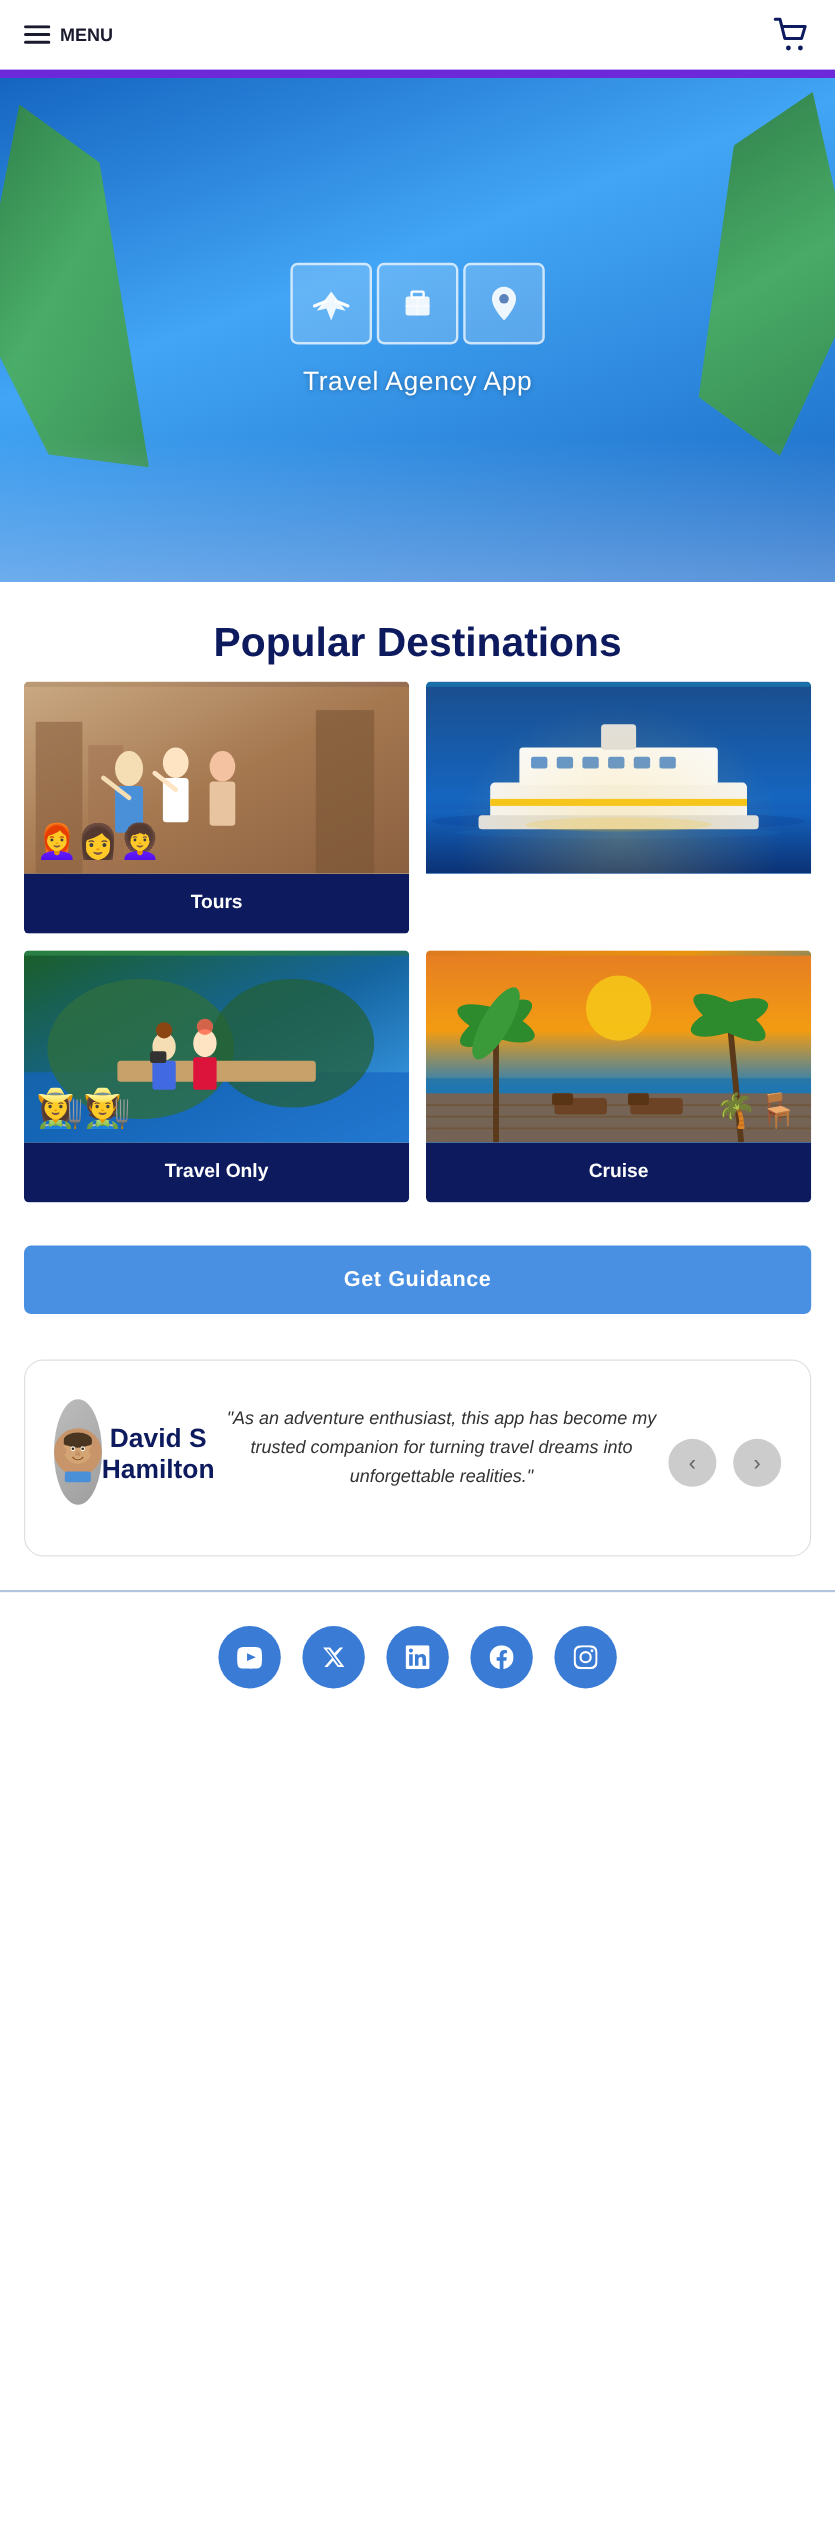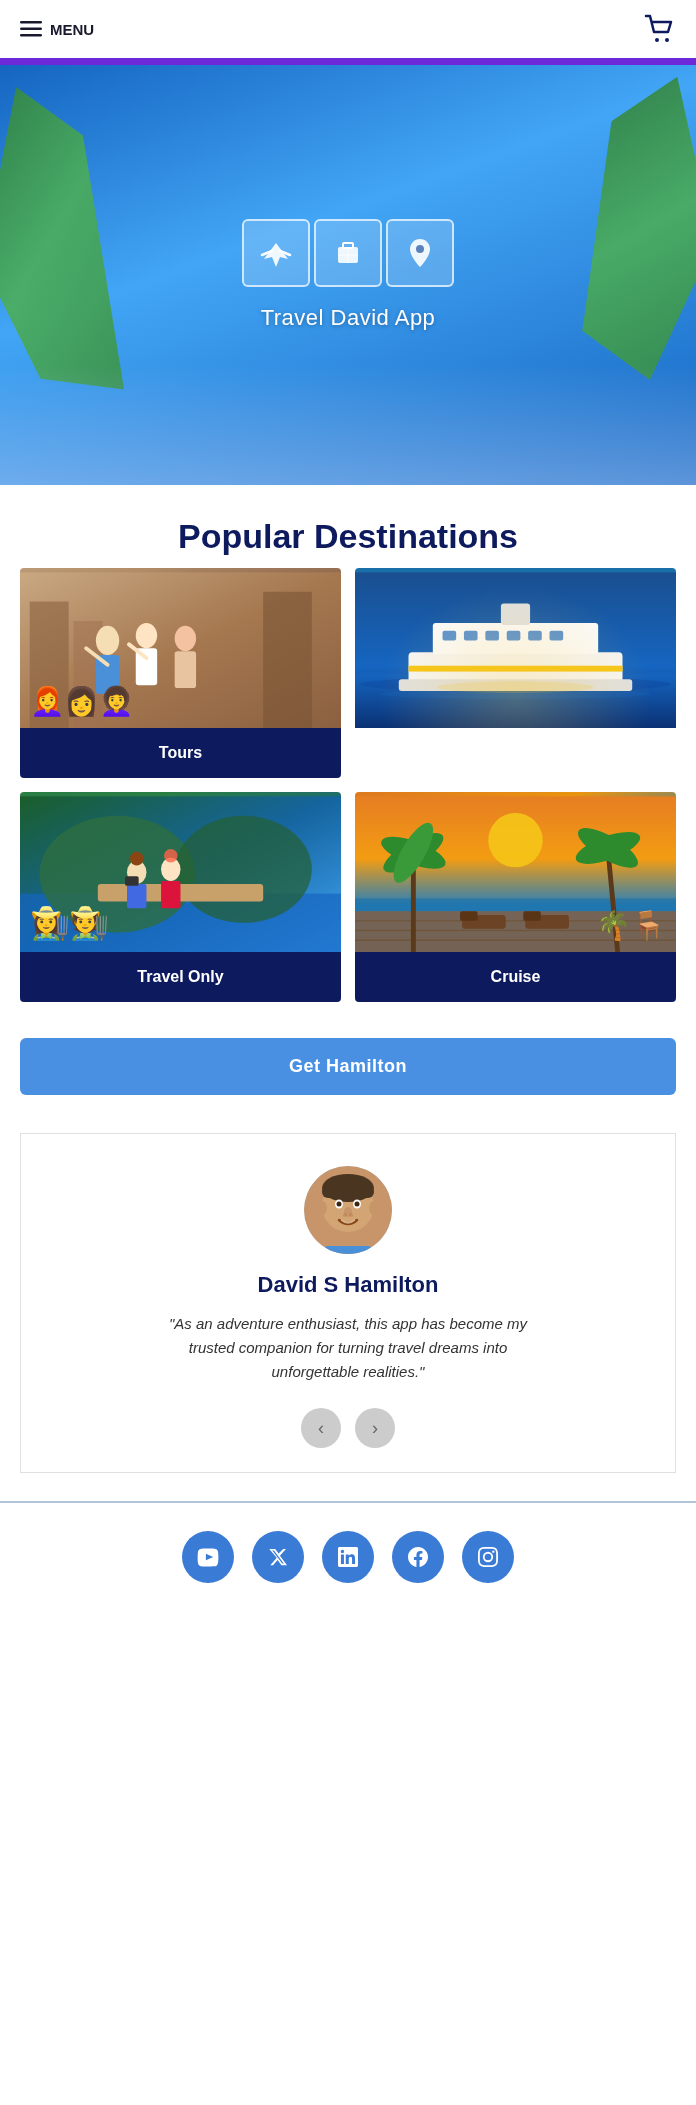--- a/index.html
+++ b/index.html
@@ -244,24 +244,24 @@
       font-size: 18px;
       font-weight: 600;
       cursor: pointer;
       letter-spacing: 0.5px;
     }
 
     
     .testimonial {
       margin: 10px 20px 28px;
       border: 1.5px solid #e0e0e0;
-      border-radius: 0;
+      border-radius: 16px;
       padding: 32px 24px 24px;
       display: flex;
-      flex-direction: column;
+      flex-direction: row;
       align-items: center;
       text-align: center;
       background: #fff;
     }
     .avatar-wrap {
       width: 88px;
       height: 88px;
       border-radius: 50%;
       overflow: hidden;
       background: linear-gradient(135deg, #bdbdbd 0%, #9e9e9e 100%);
@@ -383,21 +383,21 @@
           <line x1="8" y1="20" x2="28" y2="20" stroke="rgba(255,255,255,0.5)" stroke-width="1.5"></line>
         </svg>
       </div>
       <div class="logo-tile">
         <svg width="36" height="36" viewBox="0 0 36 36" fill="none">
           <path d="M18 4 C12 4 8 9 8 14 C8 22 18 32 18 32 C18 32 28 22 28 14 C28 9 24 4 18 4Z" fill="white" opacity="0.9"></path>
           <circle cx="18" cy="14" r="4" fill="rgba(30,80,160,0.7)"></circle>
         </svg>
       </div>
     </div>
-    <h1 class="hero-title">Travel David App</h1>
+    <h1 class="hero-title">Travel Agency App</h1>
   </div>
 </section>
 
 <section class="destinations">
   <h2 class="section-title">Popular Destinations</h2>
   <div class="dest-grid">
 
     <div class="dest-card">
       <div class="dest-img img-tours">
 
@@ -542,21 +542,21 @@
           <rect x="173" y="118" width="18" height="10" rx="2" fill="#5a3515"></rect>
         </svg>
       </div>
       <button class="dest-btn">Cruise</button>
     </div>
 
   </div>
 </section>
 
 <div class="guidance-wrap">
-  <button class="guidance-btn">Get Hamilton</button>
+  <button class="guidance-btn">Get Guidance</button>
 </div>
 
 <div class="testimonial">
   <div class="avatar-wrap">
 
     <svg width="88" height="88" viewBox="0 0 88 88">
       <circle cx="44" cy="44" r="44" fill="#c8956a"></circle>
 
       <circle cx="44" cy="40" r="26" fill="#d4a574"></circle>
 

